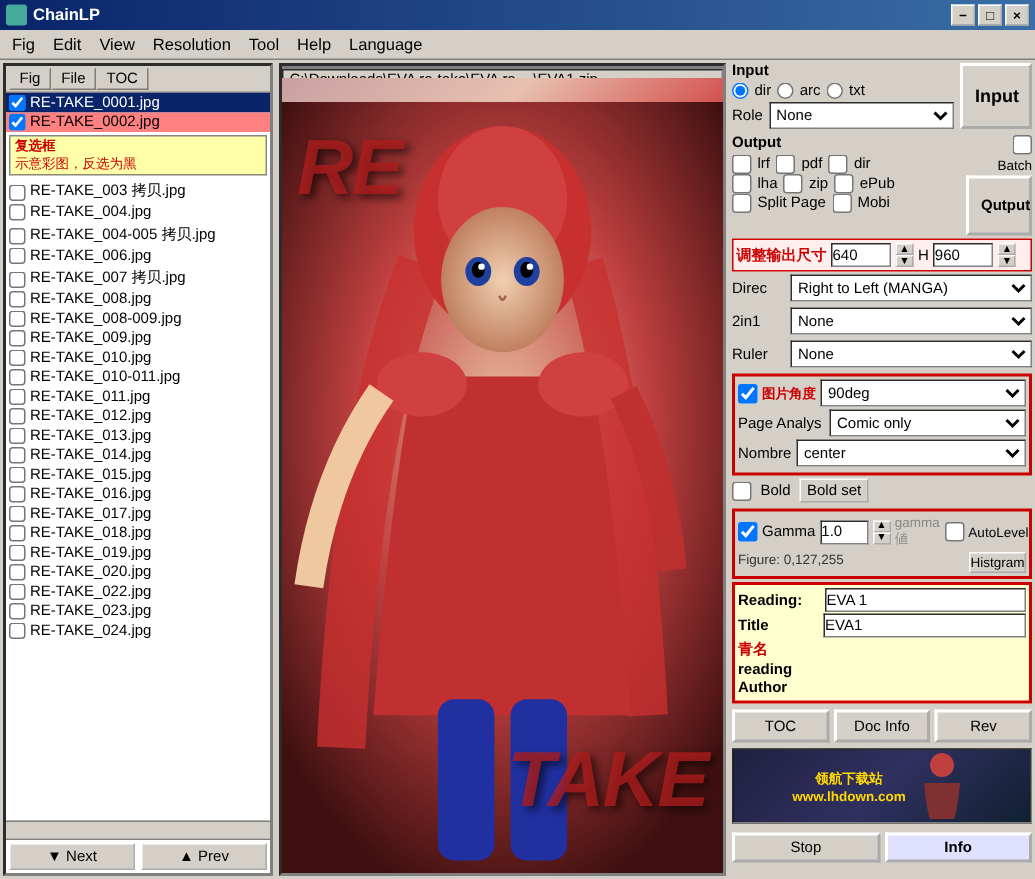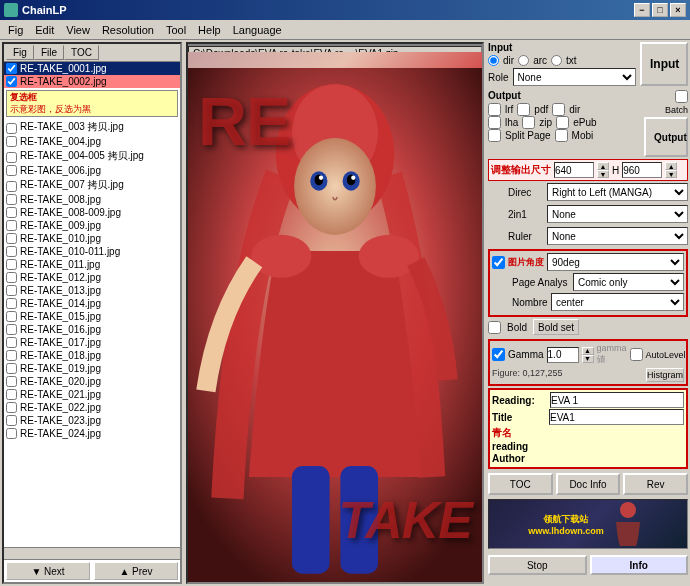--- a/index.html
+++ b/index.html
@@ -270,21 +270,20 @@
       flex-direction: column;
     }
 
     
     .dropdown-row {
       display: flex;
       align-items: center;
       gap: 3px;
       font-size: 10px;
       margin-bottom: 2px;
-      margin-left: 20px;
     }
     .dropdown-label { min-width: 36px; font-size: 10px; }
     .dropdown-select {
       flex: 1;
       height: 18px;
       font-size: 10px;
       background: white;
       border: 1px inset #808080;
     }
 
@@ -553,24 +552,20 @@
           <input type="checkbox" class="file-checkbox" style="">
           <span>RE-TAKE_018.jpg</span>
         </div>
         <div class="file-item">
           <input type="checkbox" class="file-checkbox" style="">
           <span>RE-TAKE_019.jpg</span>
         </div>
         <div class="file-item">
           <input type="checkbox" class="file-checkbox" style="">
           <span>RE-TAKE_020.jpg</span>
-        </div>
-        <div class="file-item">
-          <input type="checkbox" class="file-checkbox" style="">
-          <span>RE-TAKE_021.jpg</span>
         </div>
         <div class="file-item">
           <input type="checkbox" class="file-checkbox" style="">
           <span>RE-TAKE_022.jpg</span>
         </div>
         <div class="file-item">
           <input type="checkbox" class="file-checkbox" style="">
           <span>RE-TAKE_023.jpg</span>
         </div>
         <div class="file-item">
@@ -627,21 +622,21 @@
         <ellipse cx="100" cy="175" rx="28" ry="20" fill="#d04040"></ellipse>
         <ellipse cx="200" cy="175" rx="28" ry="20" fill="#d04040"></ellipse>
 
         <path d="M75,180 Q40,230 30,300" stroke="#f0c8a0" stroke-width="18" fill="none"></path>
         <path d="M225,180 Q250,230 255,290" stroke="#c03030" stroke-width="18" fill="none" opacity="0.9"></path>
 
         <rect x="110" y="370" width="35" height="100" rx="10" fill="#2030a0"></rect>
         <rect x="155" y="370" width="35" height="100" rx="10" fill="#2030a0"></rect>
       </svg>
 
-      <div style="position:absolute;top:30px;left:10px;font-size:68px;font-weight:900;color:rgba(180,30,30,0.75);font-family:Arial Black,sans-serif;letter-spacing:-1px;text-shadow:3px 3px 6px rgba(0,0,0,0.6);">RE</div>
+      <div style="position:absolute;top:30px;left:10px;font-size:52px;font-weight:900;color:rgba(180,30,30,0.75);font-style:italic;font-family:Arial Black,sans-serif;letter-spacing:-1px;text-shadow:3px 3px 6px rgba(0,0,0,0.6);">RE</div>
       <div style="position:absolute;bottom:40px;right:10px;font-size:52px;font-weight:900;color:rgba(180,30,30,0.75);font-style:italic;font-family:Arial Black,sans-serif;letter-spacing:-1px;text-shadow:3px 3px 6px rgba(0,0,0,0.6);">TAKE</div>
     </div>
   </div>
 
   <div class="settings-panel">
 
     <div style="display:flex;gap:4px;align-items:flex-start;">
       <div class="input-left">
         <div class="section-label">Input</div>
         <div class="radio-row">

